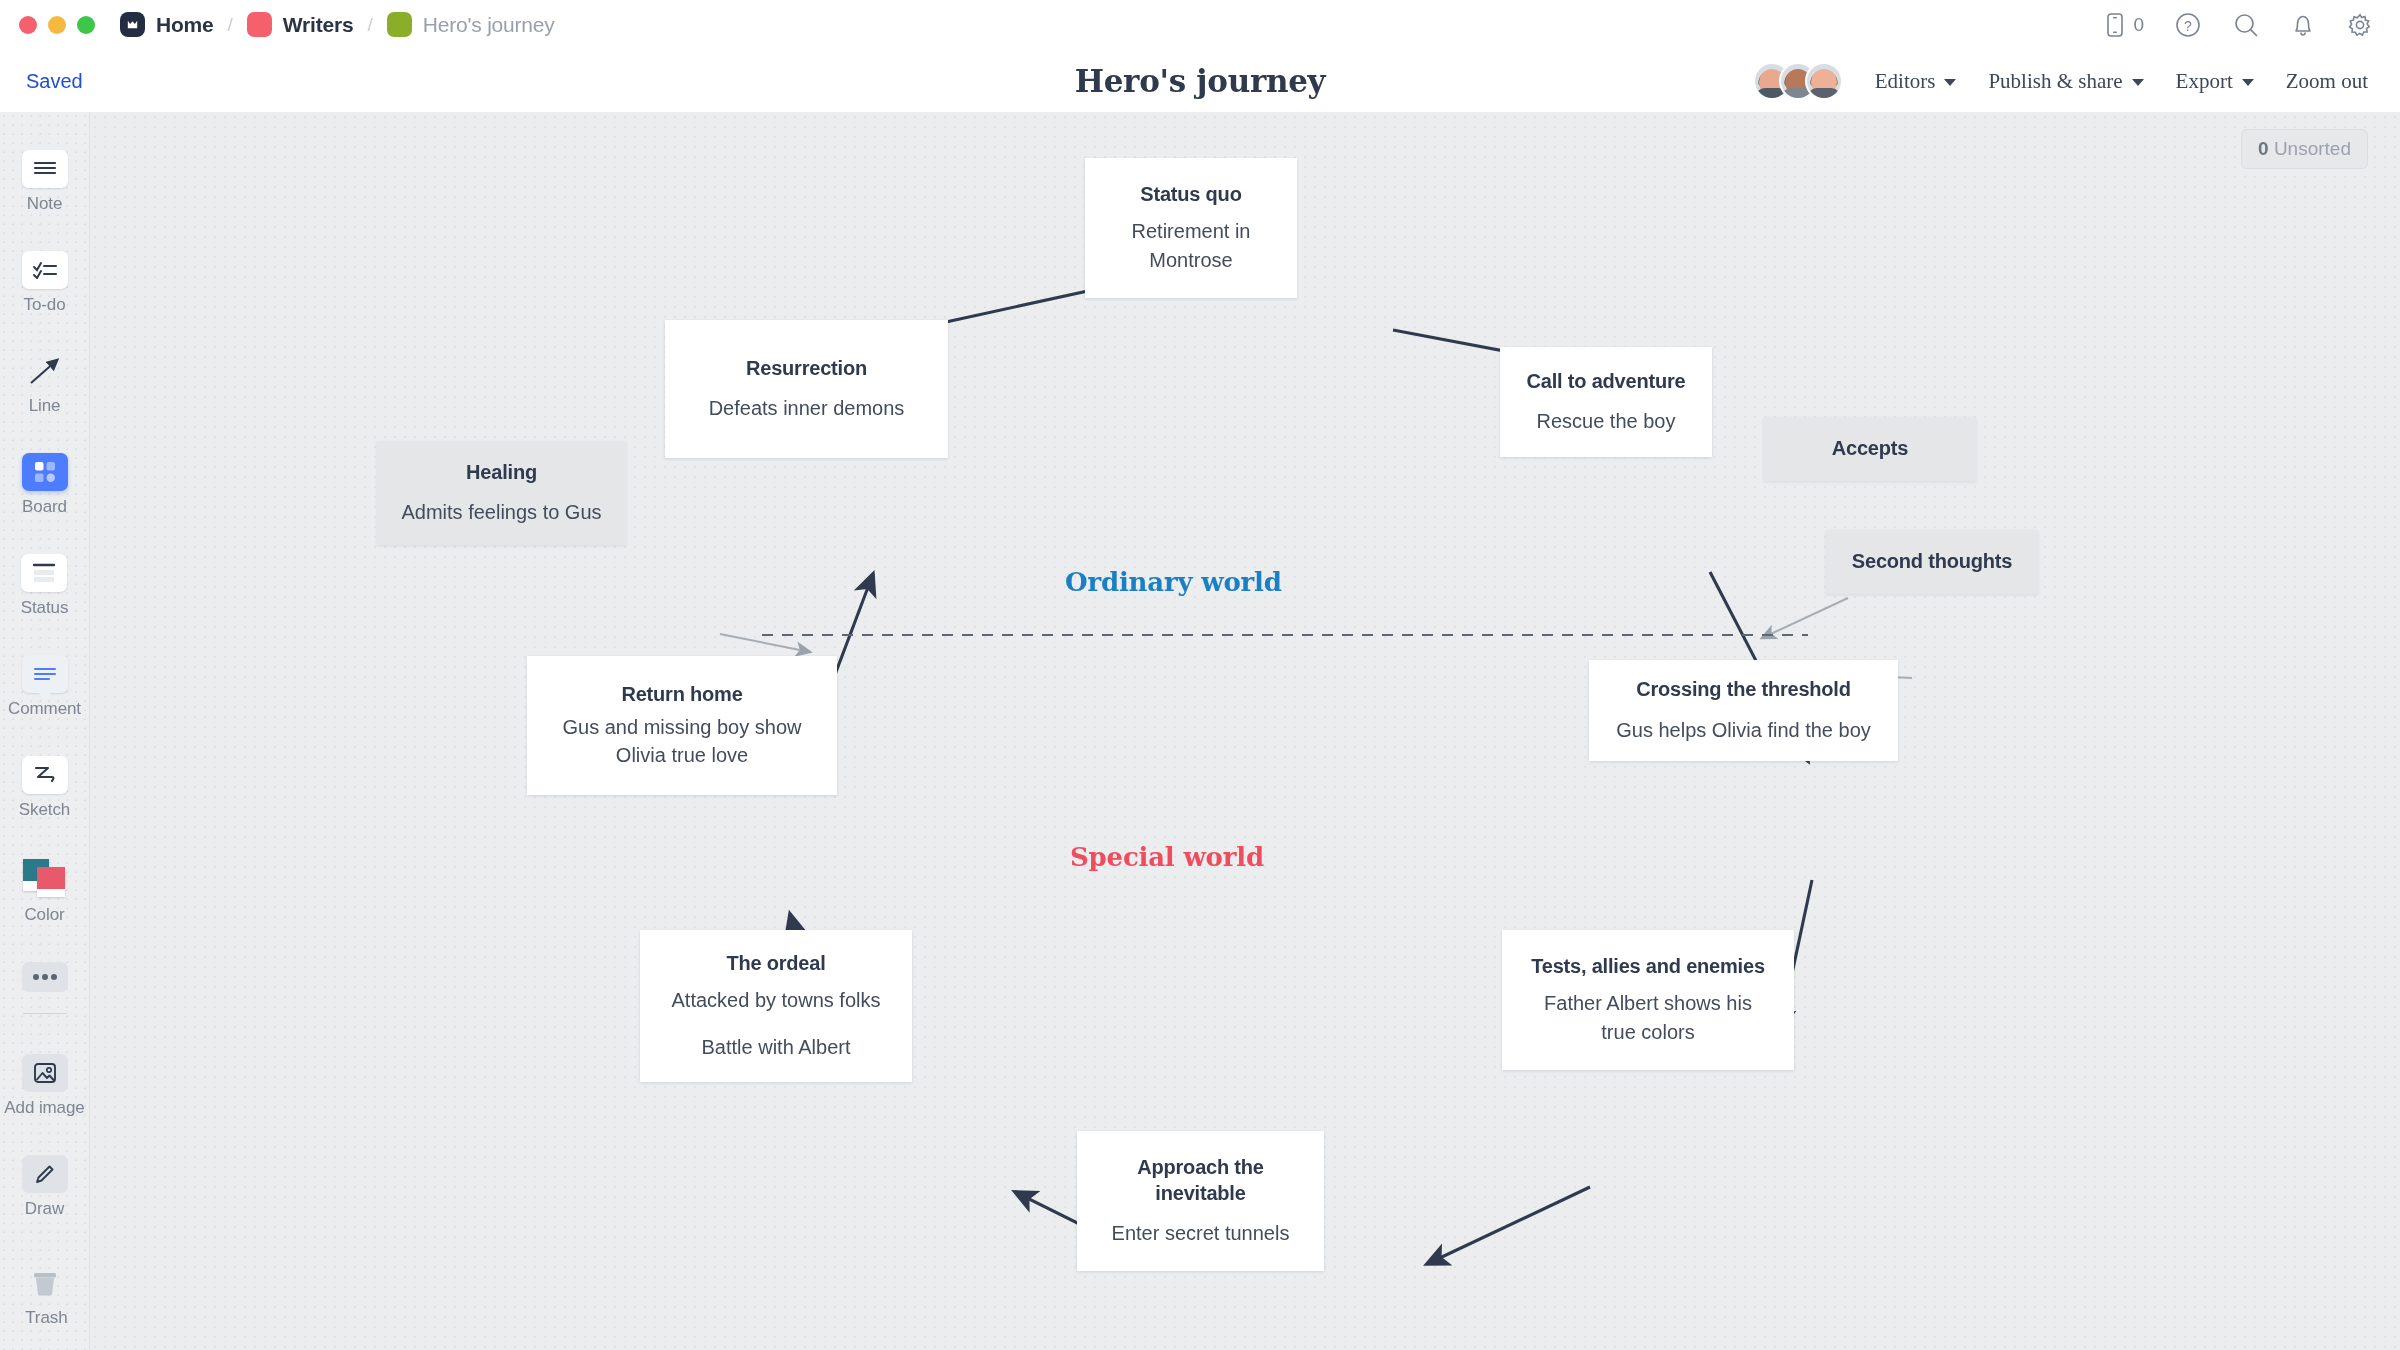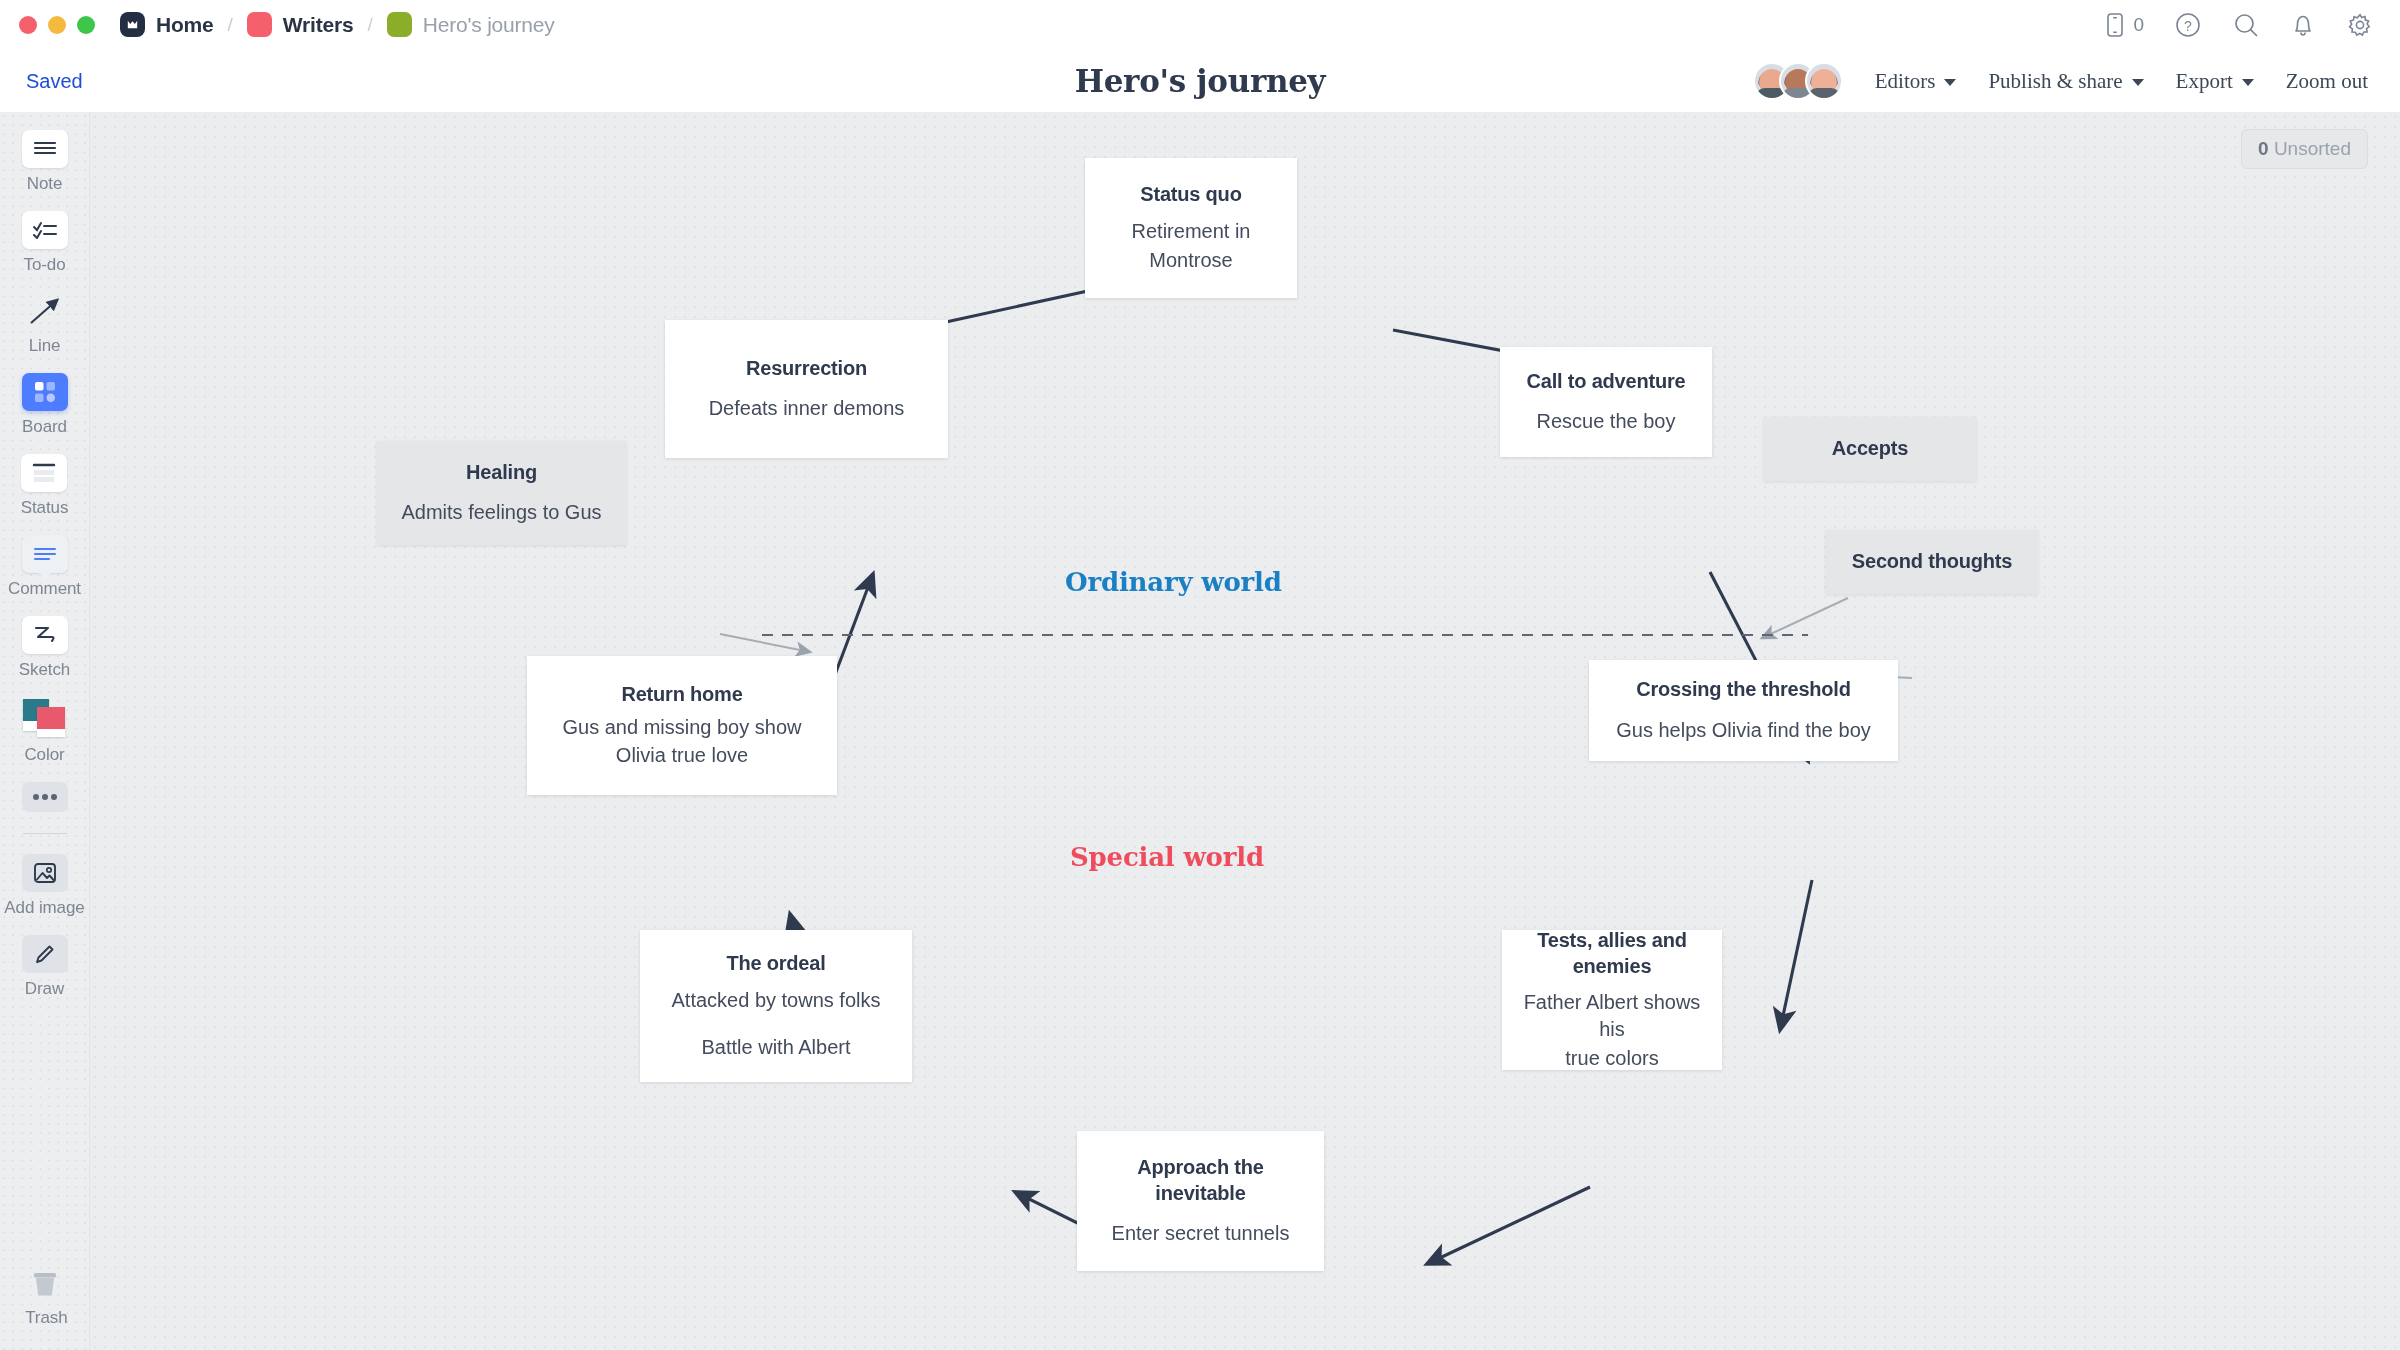--- a/index.html
+++ b/index.html
@@ -105,21 +105,21 @@
   .rail {
     position: absolute; top: 112px; left: 0;
     width: 90px; height: 1238px;
     background: #eceef0;
     background-image: radial-gradient(#dcdfe3 1px, transparent 1px);
     background-size: 9px 9px;
     border-right: 1px solid #e2e4e8;
     display: flex; flex-direction: column; align-items: center;
     padding-top: 18px;
   }
-  .tool { display: flex; flex-direction: column; align-items: center; margin-bottom: 17px; }
+  .tool { display: flex; flex-direction: column; align-items: center; margin-bottom: 17px; margin-top: 20px; }
   .tool-box {
     width: 46px; height: 38px; border-radius: 7px;
     background: #ffffff; display: flex; align-items: center; justify-content: center;
     box-shadow: 0 1px 2px rgba(40,50,70,0.13);
   }
   .tool-box.plain { background: transparent; box-shadow: none; }
   .tool-box.grey  { background: #dfe2e6; box-shadow: none; }
   .tool-box.blue  { background: #4d7cfe; box-shadow: 0 2px 4px rgba(60,90,200,0.28); }
   .tool-box.dots  { width: 46px; height: 30px; background: #dfe2e6; box-shadow:none; }
   .tool-label { font-size: 17px; color: #7d8692; margin-top: 6px; letter-spacing: -0.1px; }
@@ -476,21 +476,21 @@
 
   <div class="card grey" style="left:1736px; top:418px; width:212px; height:64px;">
     <div class="card-title">Second thoughts</div>
   </div>
 
   <div class="card" style="left:1499px; top:548px; width:309px; height:101px;">
     <div class="card-title">Crossing the threshold</div>
     <div class="card-body">Gus helps Olivia find the boy</div>
   </div>
 
-  <div class="card" style="left:1412px; top:818px; width:220px; height:140px;">
+  <div class="card" style="left:1412px; top:818px; width:292px; height:140px;">
     <div class="card-title">Tests, allies and enemies</div>
     <div class="card-body l2">Father Albert shows his</div>
     <div class="card-body l2" style="margin-top:2px;">true colors</div>
   </div>
 
   <div class="card" style="left:987px; top:1019px; width:247px; height:140px;">
     <div class="card-title">Approach the inevitable</div>
     <div class="card-body">Enter secret tunnels</div>
   </div>
 

